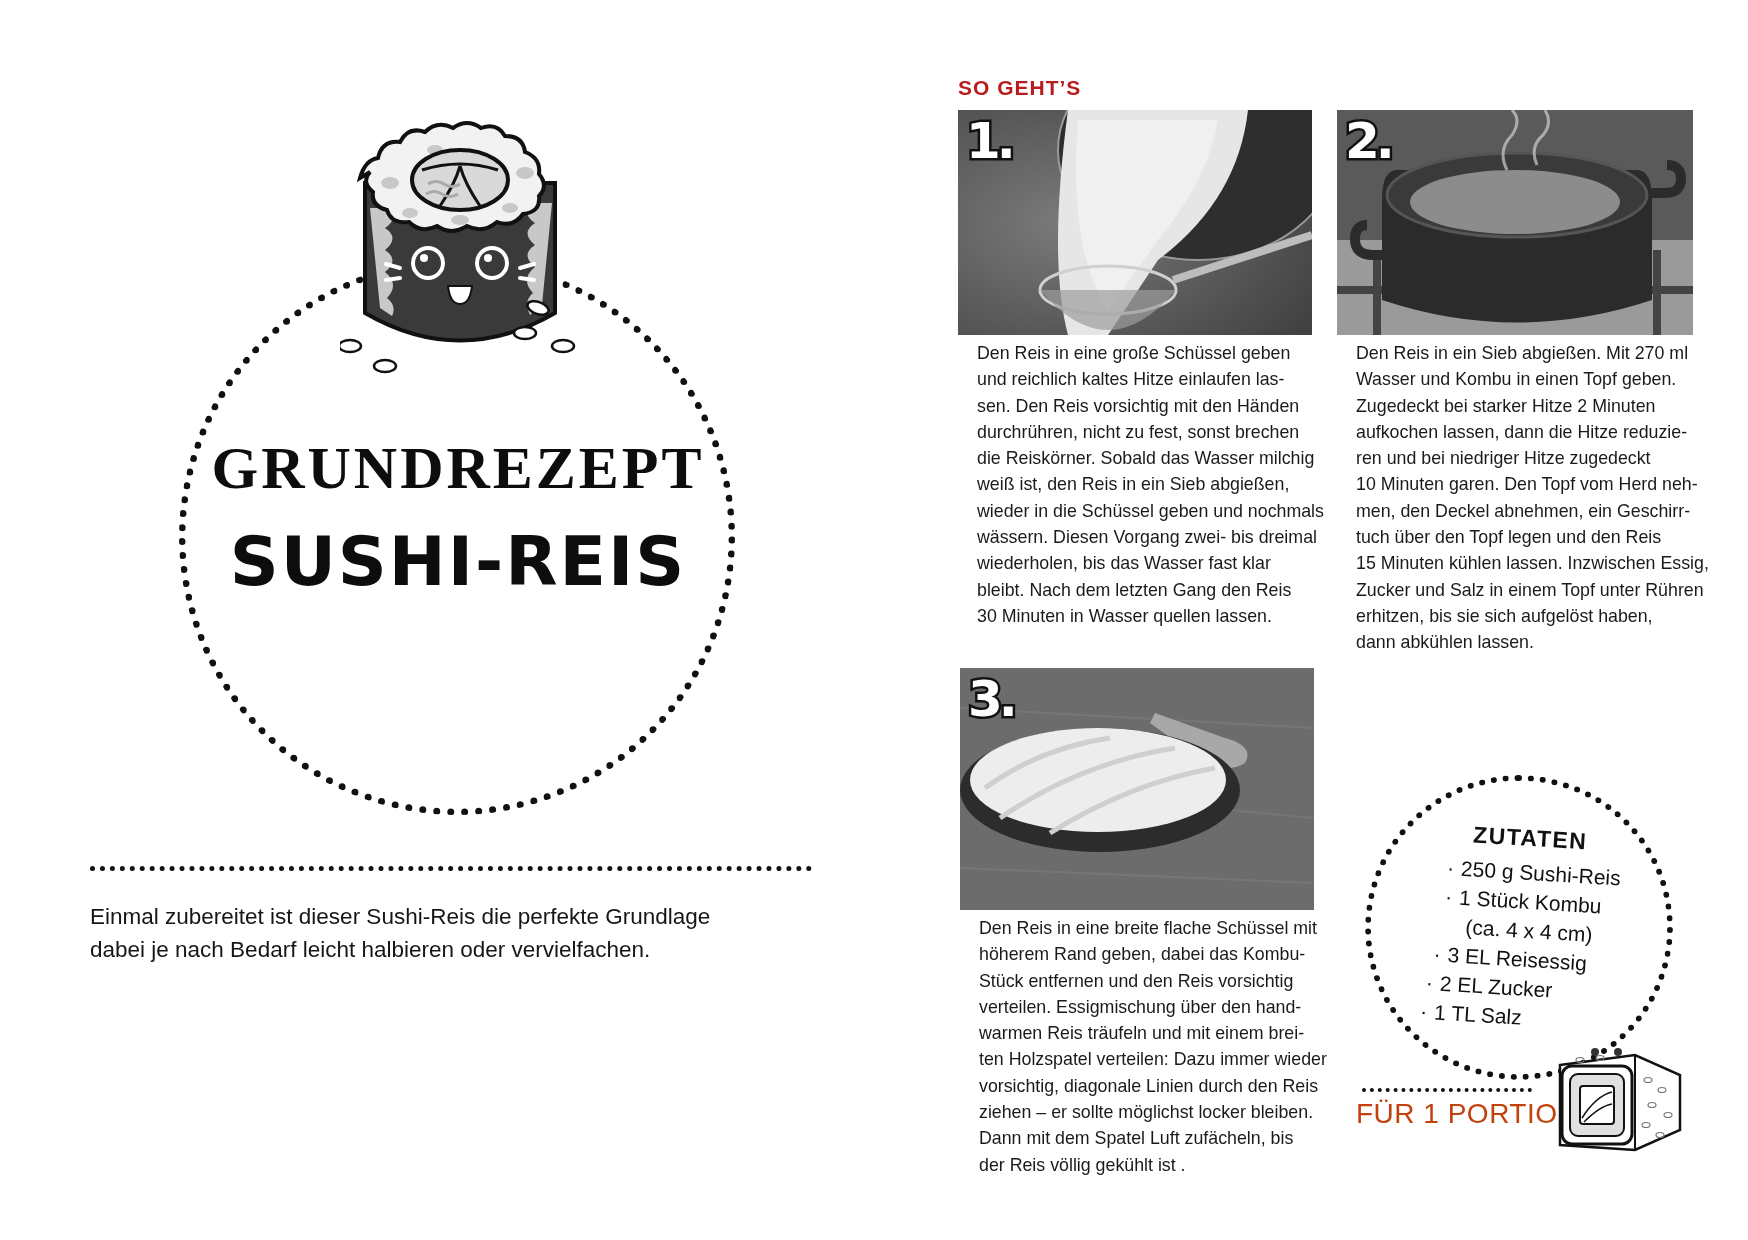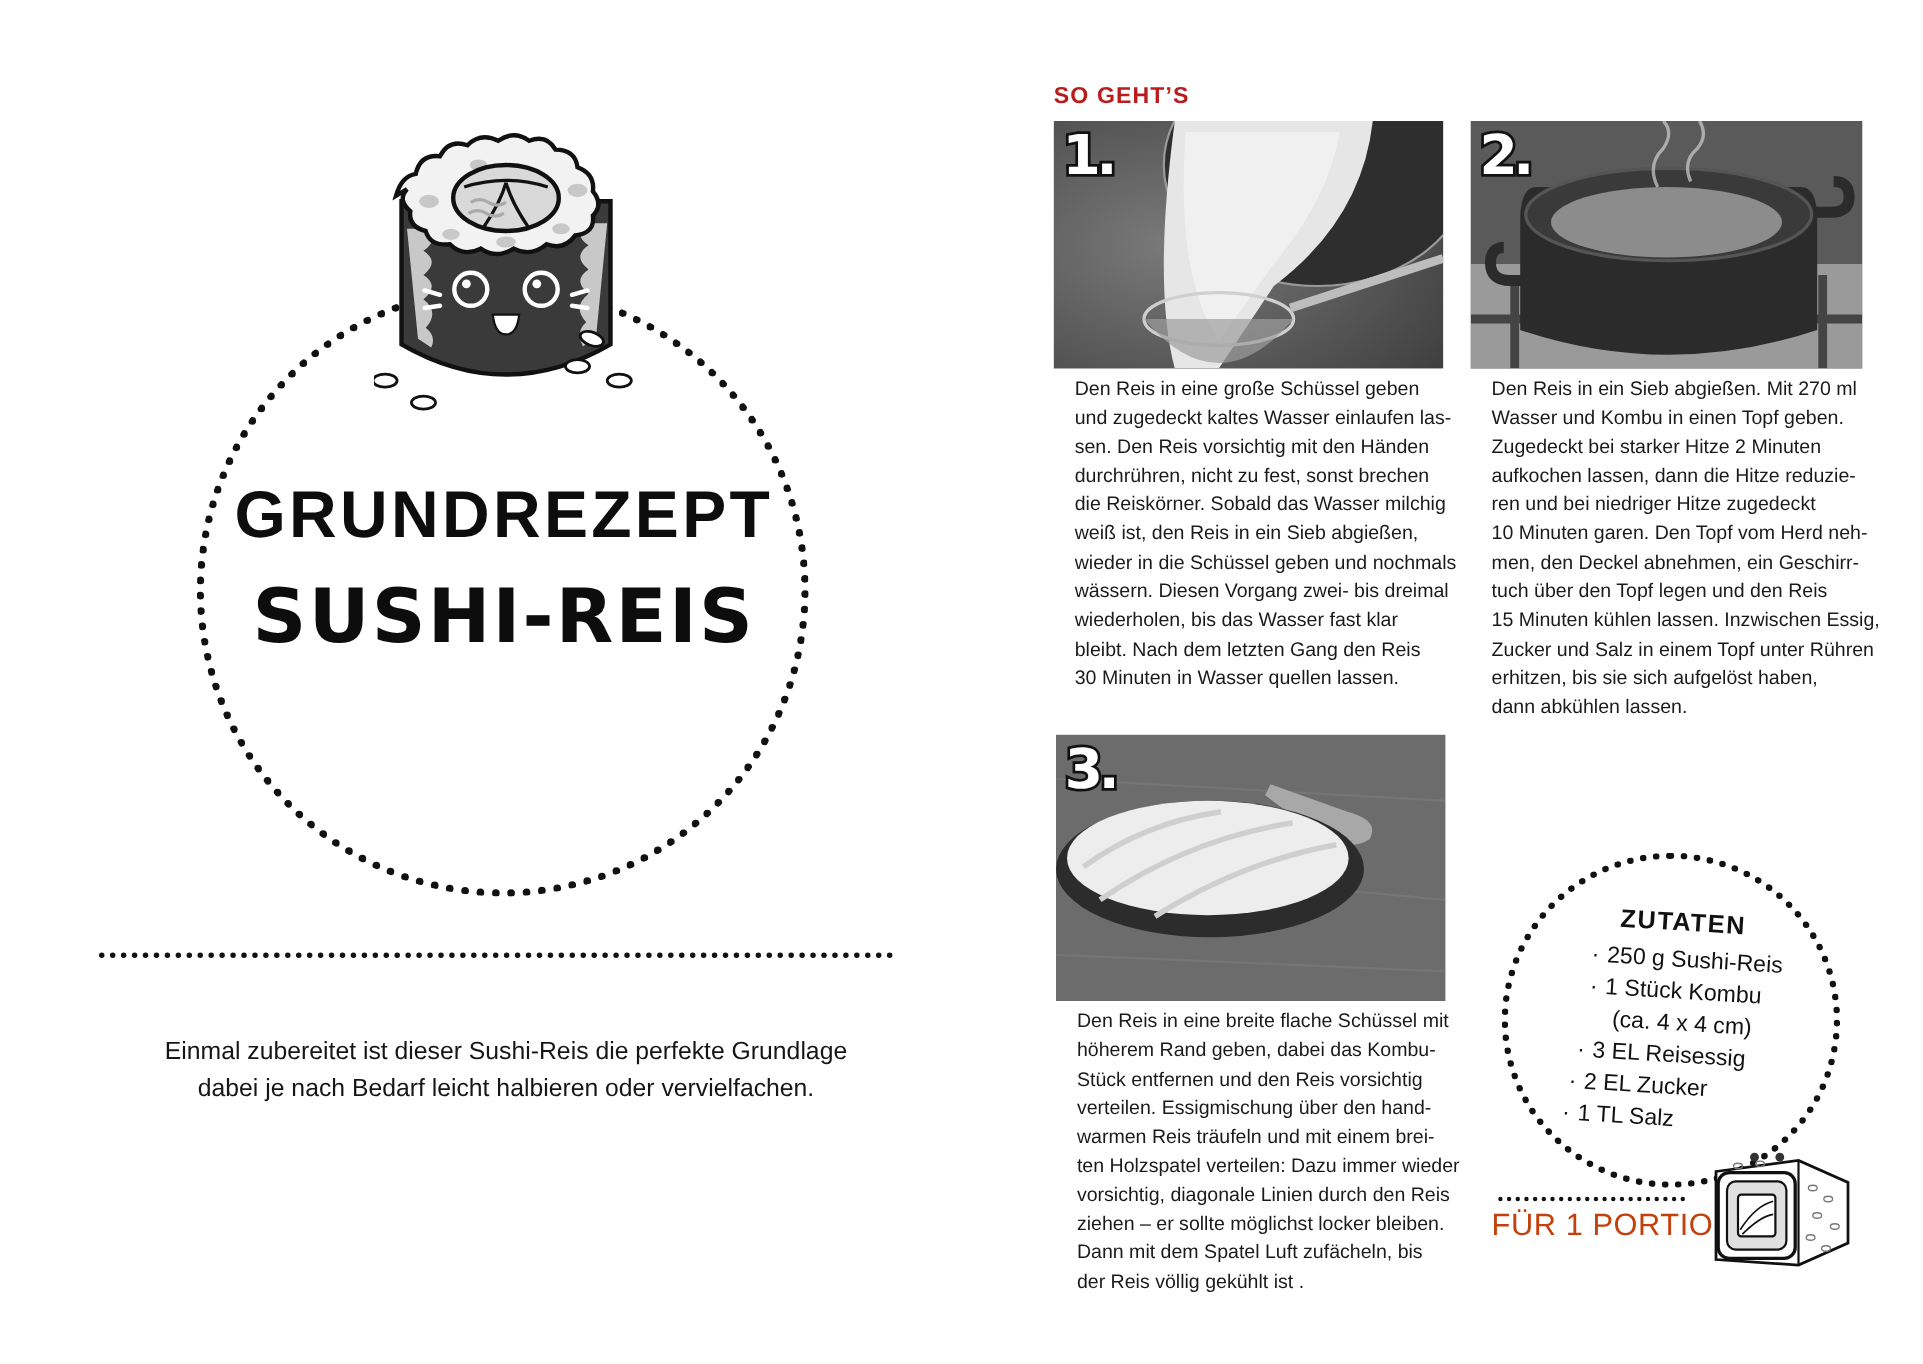--- a/index.html
+++ b/index.html
@@ -5,29 +5,29 @@
   html, body { margin:0; padding:0; background:#ffffff; }
   body { width:1748px; height:1240px; position:relative; overflow:hidden;
          font-family:"Liberation Sans", sans-serif; color:#1a1a1a; }
   .abs { position:absolute; }
 
   
   .title-circle { left:179px; top:259px; width:556px; height:556px; border-radius:50%;
                   border:7px dotted #111; box-sizing:border-box; }
   .mascot { left:340px; top:88px; width:240px; height:290px; }
   .title-line1 { left:180px; top:438px; width:556px; text-align:center;
-                 font-family:Liberation Sans, sans-serif; font-weight:bold; font-size:60px;
+                 font-family:Liberation Serif, serif; font-weight:bold; font-size:60px;
                  letter-spacing:3px; color:#0d0d0d; line-height:1; }
   .title-line2 { left:180px; top:528px; width:556px; text-align:center;
                  font-family:"DejaVu Sans", sans-serif; font-weight:bold; font-size:68px;
                  letter-spacing:2px; color:#0d0d0d; line-height:1; }
   .divider-left { left:90px; top:866px; width:722px; height:0;
                   border-top:5px dotted #111; }
-  .intro { left:90px; top:900px; width:740px; text-align:center;
-           font-size:22.5px; line-height:33px; color:#161616;margin-top:39px; }
+  .intro { left:90px; top:900px; width:740px; text-align:left;
+           font-size:22.5px; line-height:33px; color:#161616; }
 
   
   .section-heading { left:958px; top:76px; font-weight:bold; font-size:21px;
                      letter-spacing:1px; color:#b91c1c; }
   .photo { overflow:hidden; background:#777; }
   .photo svg { display:block; }
   .step-num { position:absolute; left:8px; top:6px; font-family:"DejaVu Sans", sans-serif;
               font-weight:bold; font-size:50px; line-height:1; color:#fff;
               -webkit-text-stroke:5px #111; paint-order:stroke fill; letter-spacing:-4px; }
   .step-text { font-size:17.8px; line-height:26.3px; color:#1a1a1a;margin-left:18px; }
@@ -144,21 +144,21 @@
     <path d="M195 45 L265 70 Q295 78 285 95 Q270 105 245 95 L190 55 Z" fill="#a8a8a8"></path>
     <ellipse cx="140" cy="122" rx="140" ry="62" fill="#2c2c2c"></ellipse>
     <ellipse cx="138" cy="112" rx="128" ry="52" fill="#ededed"></ellipse>
     <path d="M25 120 Q80 80 150 70 M40 150 Q120 95 215 80 M90 165 Q170 115 255 100" stroke="#cfcfcf" stroke-width="5" fill="none"></path>
   </svg>
   <div class="step-num">3.</div>
 </div>
 
 <div class="abs step-text t1">
   <div>Den Reis in eine große Schüssel geben</div>
-  <div>und zugedeckt kaltes Wasser einlaufen las-</div>
+  <div>und reichlich kaltes Hitze einlaufen las-</div>
   <div>sen. Den Reis vorsichtig mit den Händen</div>
   <div>durchrühren, nicht zu fest, sonst brechen</div>
   <div>die Reiskörner. Sobald das Wasser milchig</div>
   <div>weiß ist, den Reis in ein Sieb abgießen,</div>
   <div>wieder in die Schüssel geben und nochmals</div>
   <div>wässern. Diesen Vorgang zwei- bis dreimal</div>
   <div>wiederholen, bis das Wasser fast klar</div>
   <div>bleibt. Nach dem letzten Gang den Reis</div>
   <div>30 Minuten in Wasser quellen lassen.</div>
 </div>

